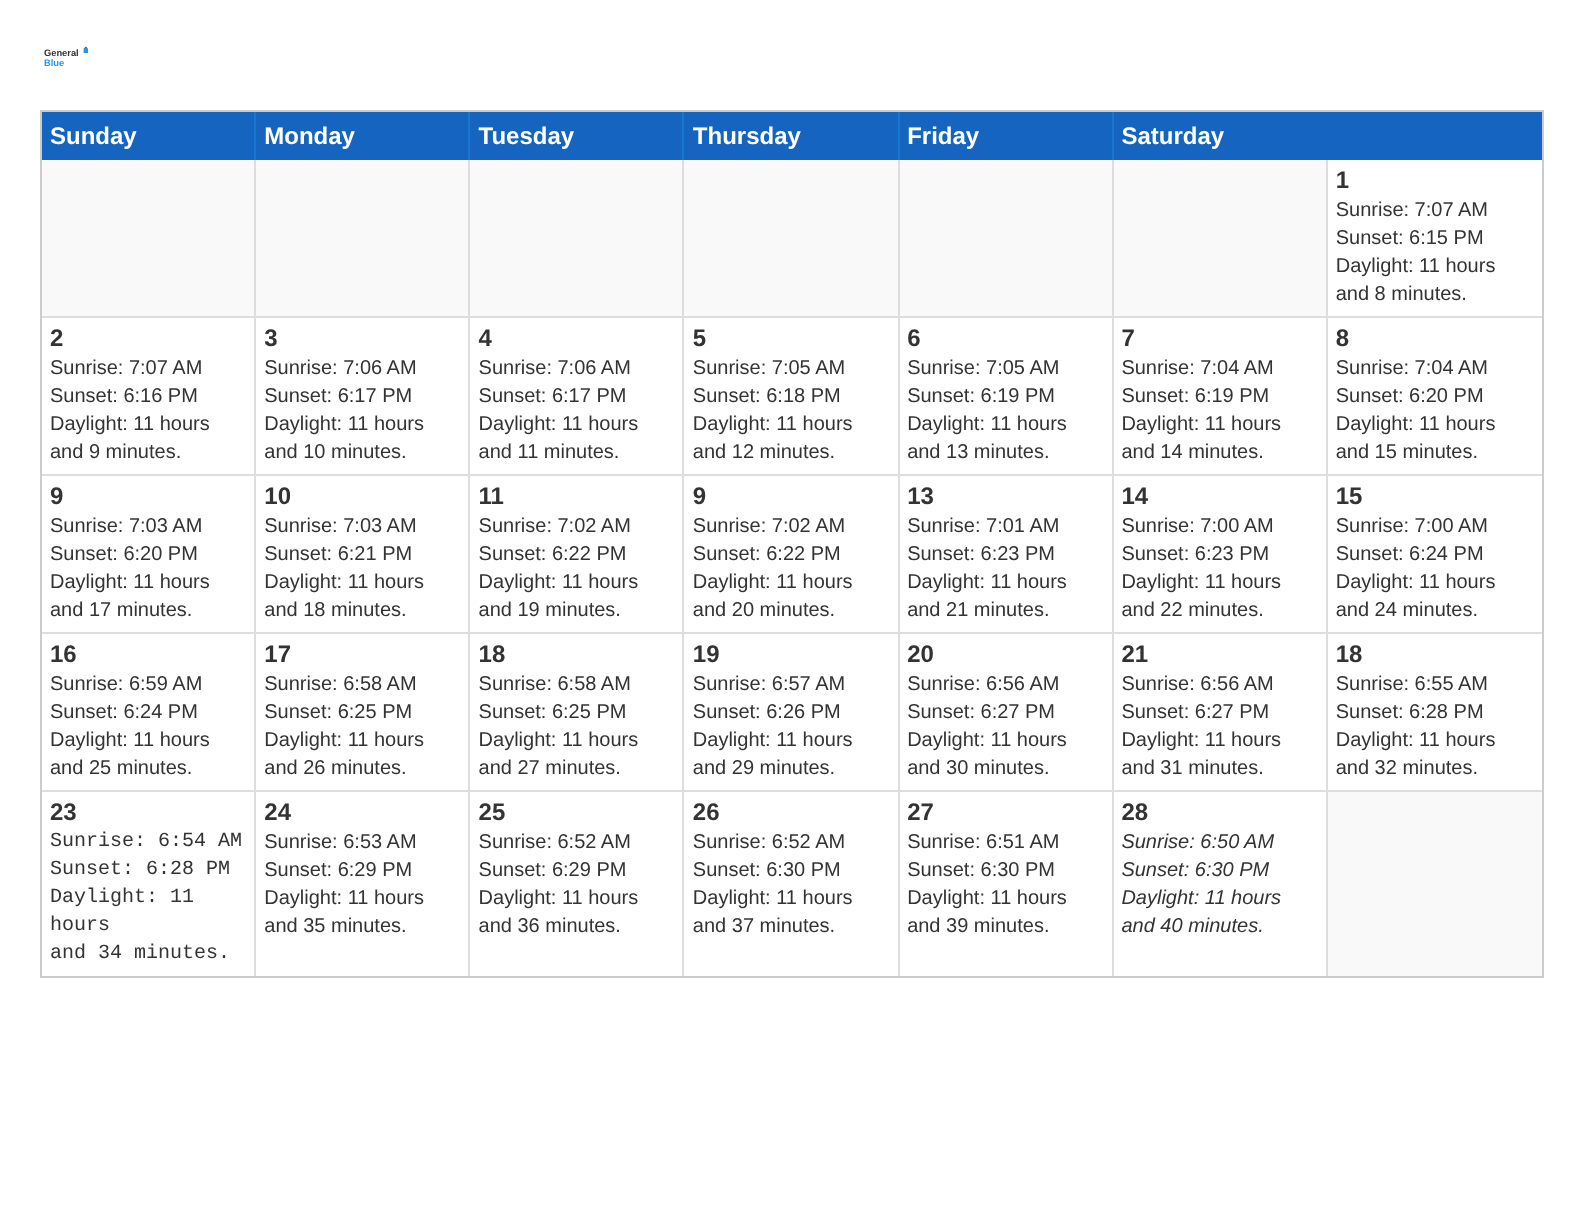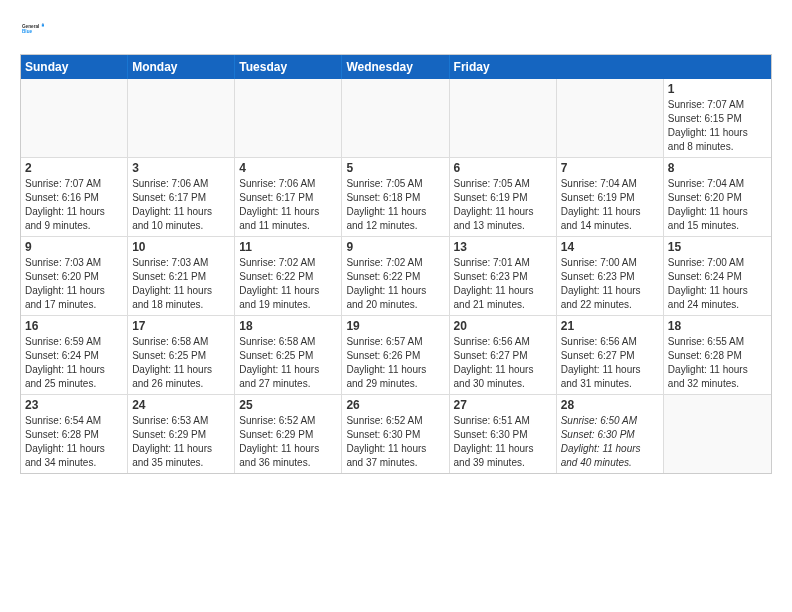--- a/index.html
+++ b/index.html
@@ -123,22 +123,23 @@
       <div class="month-title"></div>
       <div class="location"></div>
     </div>
   </div>
 
   <div class="calendar">
     <div class="cal-header">
     <div class="cal-header-cell">Sunday</div>
         <div class="cal-header-cell">Monday</div>
         <div class="cal-header-cell">Tuesday</div>
-        <div class="cal-header-cell">Wednesday</div>
+        <div class="cal-header-cell">Thursday</div>
         <div class="cal-header-cell">Friday</div>
+        <div class="cal-header-cell">Saturday</div>
       </div>
     <div class="cal-body">
     <div class="cal-row">
           <div class="cal-cell empty"></div>
           <div class="cal-cell empty"></div>
           <div class="cal-cell empty"></div>
           <div class="cal-cell empty"></div>
           <div class="cal-cell empty"></div>
           <div class="cal-cell empty"></div>
           <div class="cal-cell">
@@ -298,21 +299,21 @@
             <span class="day-num">18</span>
             <div class="cell-info" style="white-space: pre-line;">Sunrise: 6:55 AM
 Sunset: 6:28 PM
 Daylight: 11 hours
 and 32 minutes.</div>
           </div>
         </div>
         <div class="cal-row">
           <div class="cal-cell">
             <span class="day-num">23</span>
-            <div class="cell-info" style="white-space: pre-line;">Sunrise: 6:54 AM
+            <div class="cell-info" style="white-space: pre-line; font-family: Liberation Mono, monospace;">Sunrise: 6:54 AM
 Sunset: 6:28 PM
 Daylight: 11 hours
 and 34 minutes.</div>
           </div>
           <div class="cal-cell">
             <span class="day-num">24</span>
             <div class="cell-info" style="white-space: pre-line;">Sunrise: 6:53 AM
 Sunset: 6:29 PM
 Daylight: 11 hours
 and 35 minutes.</div>

